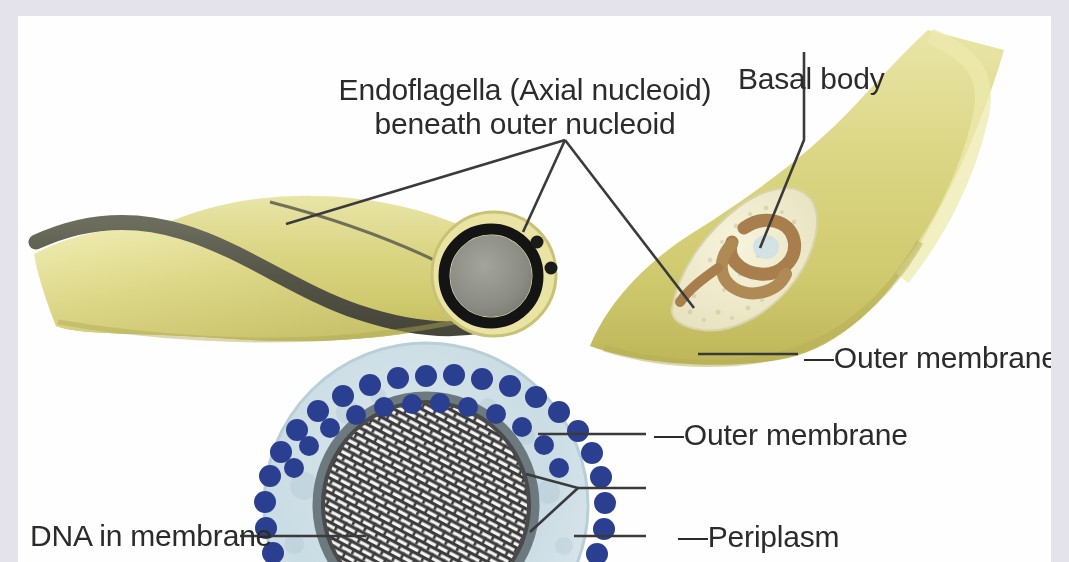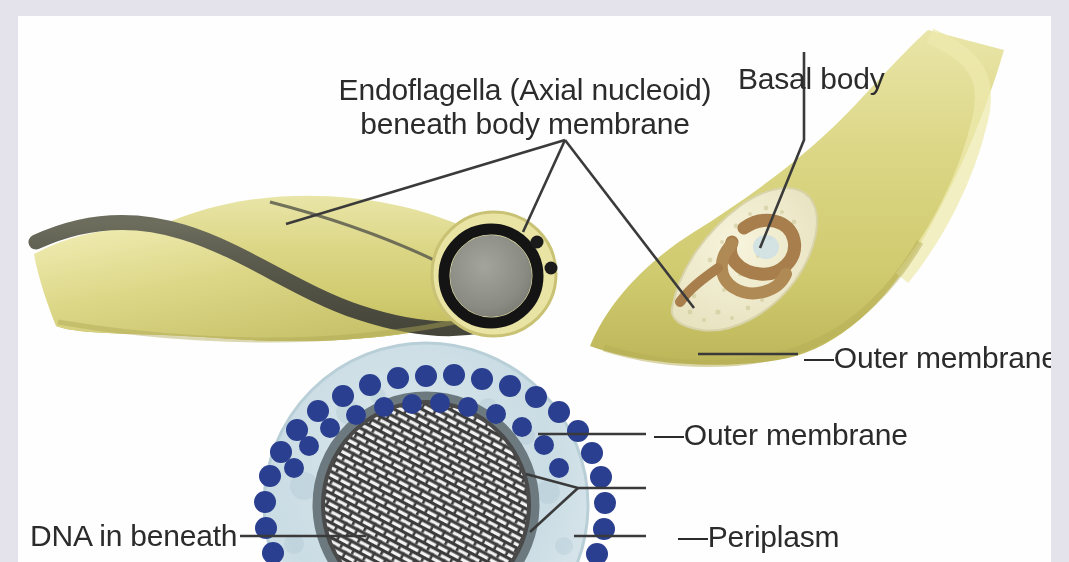--- a/index.html
+++ b/index.html
@@ -284,27 +284,27 @@
 
       <g stroke="#3a3a3a" fill="none" stroke-width="2.6">
         <path d="M 628 418 L 520 418"></path>
         <path d="M 628 472 L 560 472 L 508 458"></path>
         <path d="M 560 472 L 512 516"></path>
         <path d="M 628 520 L 556 520"></path>
         <path d="M 222 520 L 348 520"></path>
       </g>
     </svg>
 
-    <div class="label center" id="lbl-endoflagella-main"><span>Endoflagella (Axial nucleoid)</span><br><span>beneath body membrane</span></div>
+    <div class="label center" id="lbl-endoflagella-main"><span>Endoflagella (Axial nucleoid)</span><br><span>beneath outer nucleoid</span></div>
 
     <div class="label" id="lbl-basal-body">Basal body</div>
 
     <div class="label" id="lbl-outer-membrane-side"><span>—</span><span>Outer membrane</span></div>
 
     <div class="label" id="lbl-outer-membrane-cs"><span>—</span><span>Outer membrane</span></div>
 
 
     <div class="label" id="lbl-periplasm-cs"><span>—</span><span>Periplasm</span></div>
 
-    <div class="label" id="lbl-dna-nucleoid">DNA in beneath</div>
+    <div class="label" id="lbl-dna-nucleoid">DNA in membrane</div>
 
   </div>
 </div>
 
 </body></html>

